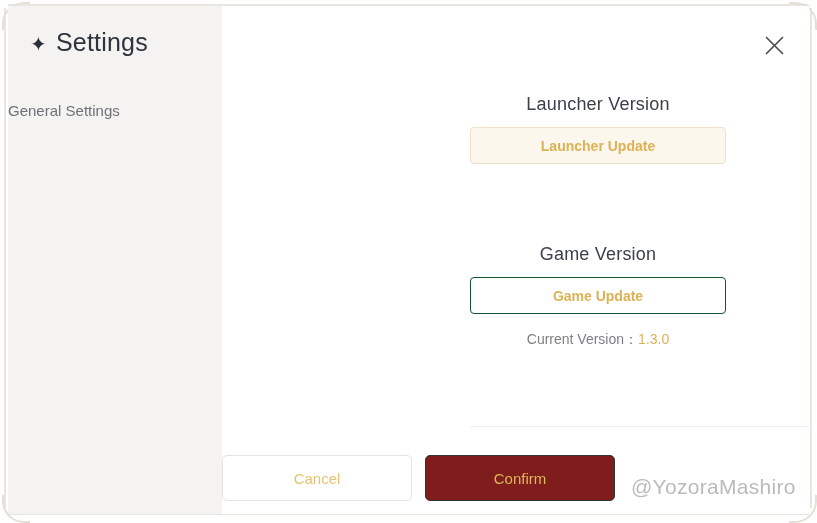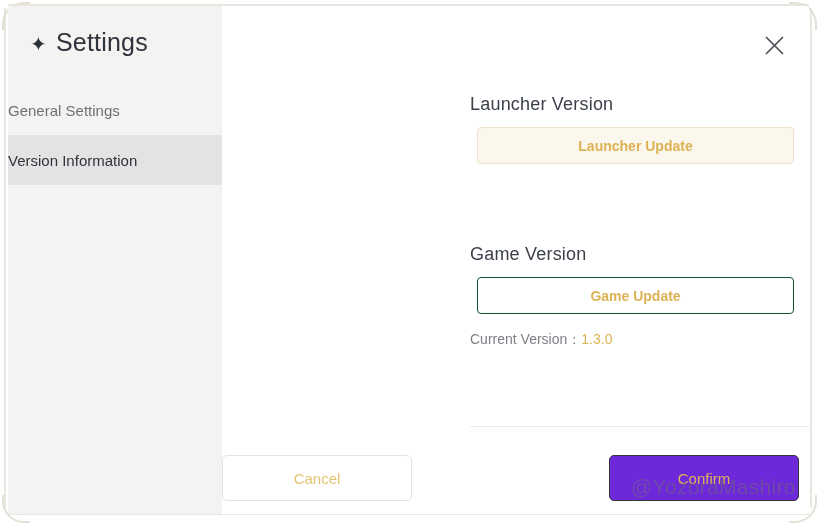--- a/index.html
+++ b/index.html
@@ -104,44 +104,43 @@
     right: 18px; top: 22px;
     width: 34px; height: 34px;
     display: flex;
     align-items: center;
     justify-content: center;
     cursor: pointer;
     color: #4b4f57;
   }
   #close-button svg { display: block; }
 
-  .section { position: absolute; left: 248px; }
+  .section { position: absolute; left: 248px; text-align: center; }
   #section-launcher { top: 88px; }
   #section-game     { top: 238px; }
 
   .section-title {
     font-size: 18px;
     color: #3b404b;
     font-weight: 400;
     margin: 0 0 12px 0;
     letter-spacing: .2px;
   }
   .update-button {
-    width: 317px;
+    width: 256px;
     height: 37px;
     border-radius: 4px;
     display: flex;
     align-items: center;
     justify-content: center;
     font-size: 14px;
     font-weight: bold;
     color: #ddb254;
     cursor: pointer;
     box-sizing: border-box;
-    margin-left: 7px;
   }
   .update-button.cream {
     background: #fbf7ec;
     border: 1px solid #ece2cb;
   }
   .update-button.plain {
     background: #ffffff;
     border: 1px solid #14532d;
   }
   .version-line {
@@ -161,43 +160,43 @@
     top: 420px;
     width: 534px;
     height: 1px;
     background: #ececec;
   }
   #footer {
     position: absolute;
     left: 0; right: 0;
     top: 449px;
     display: flex;
-    justify-content: space-between;
+    justify-content: flex-start;
     gap: 13px;
-    padding-right: 10px;
+    padding-right: 4px;
     box-sizing: border-box;
   }
   .footer-button {
     width: 190px;
     height: 46px;
     border-radius: 5px;
     display: flex;
     align-items: center;
     justify-content: center;
     font-size: 15px;
     cursor: pointer;
     box-sizing: border-box;
   }
   #cancel-button {
     background: #ffffff;
     border: 1px solid #e4e4e4;
     color: #e3c472;
   }
   #confirm-button {
-    background: #6d28d9;
+    background: #7f1d1d;
     border: 1px solid #33353b;
     color: #e0b658;
   }
 
   
   #watermark {
     position: absolute;
     left: 631px;
     top: 475px;
     font-size: 21px;
@@ -225,23 +224,20 @@
 
   <div id="sidebar">
     <div id="settings-title">
       <span class="star">✦</span>
       <span>Settings</span>
     </div>
 
     <div class="nav-item">
       <span>General Settings</span>
     </div>
-    <div class="nav-item active">
-      <span>Version Information</span>
-    </div>
   </div>
 
   <div id="content">
 
     <div id="close-button">
       <svg width="21" height="21" viewBox="0 0 21 21" aria-hidden="true">
         <path d="M2.5 2.5 L18.5 18.5 M18.5 2.5 L2.5 18.5" stroke="currentColor" stroke-width="1.7" stroke-linecap="round" fill="none"></path>
       </svg>
     </div>
 

